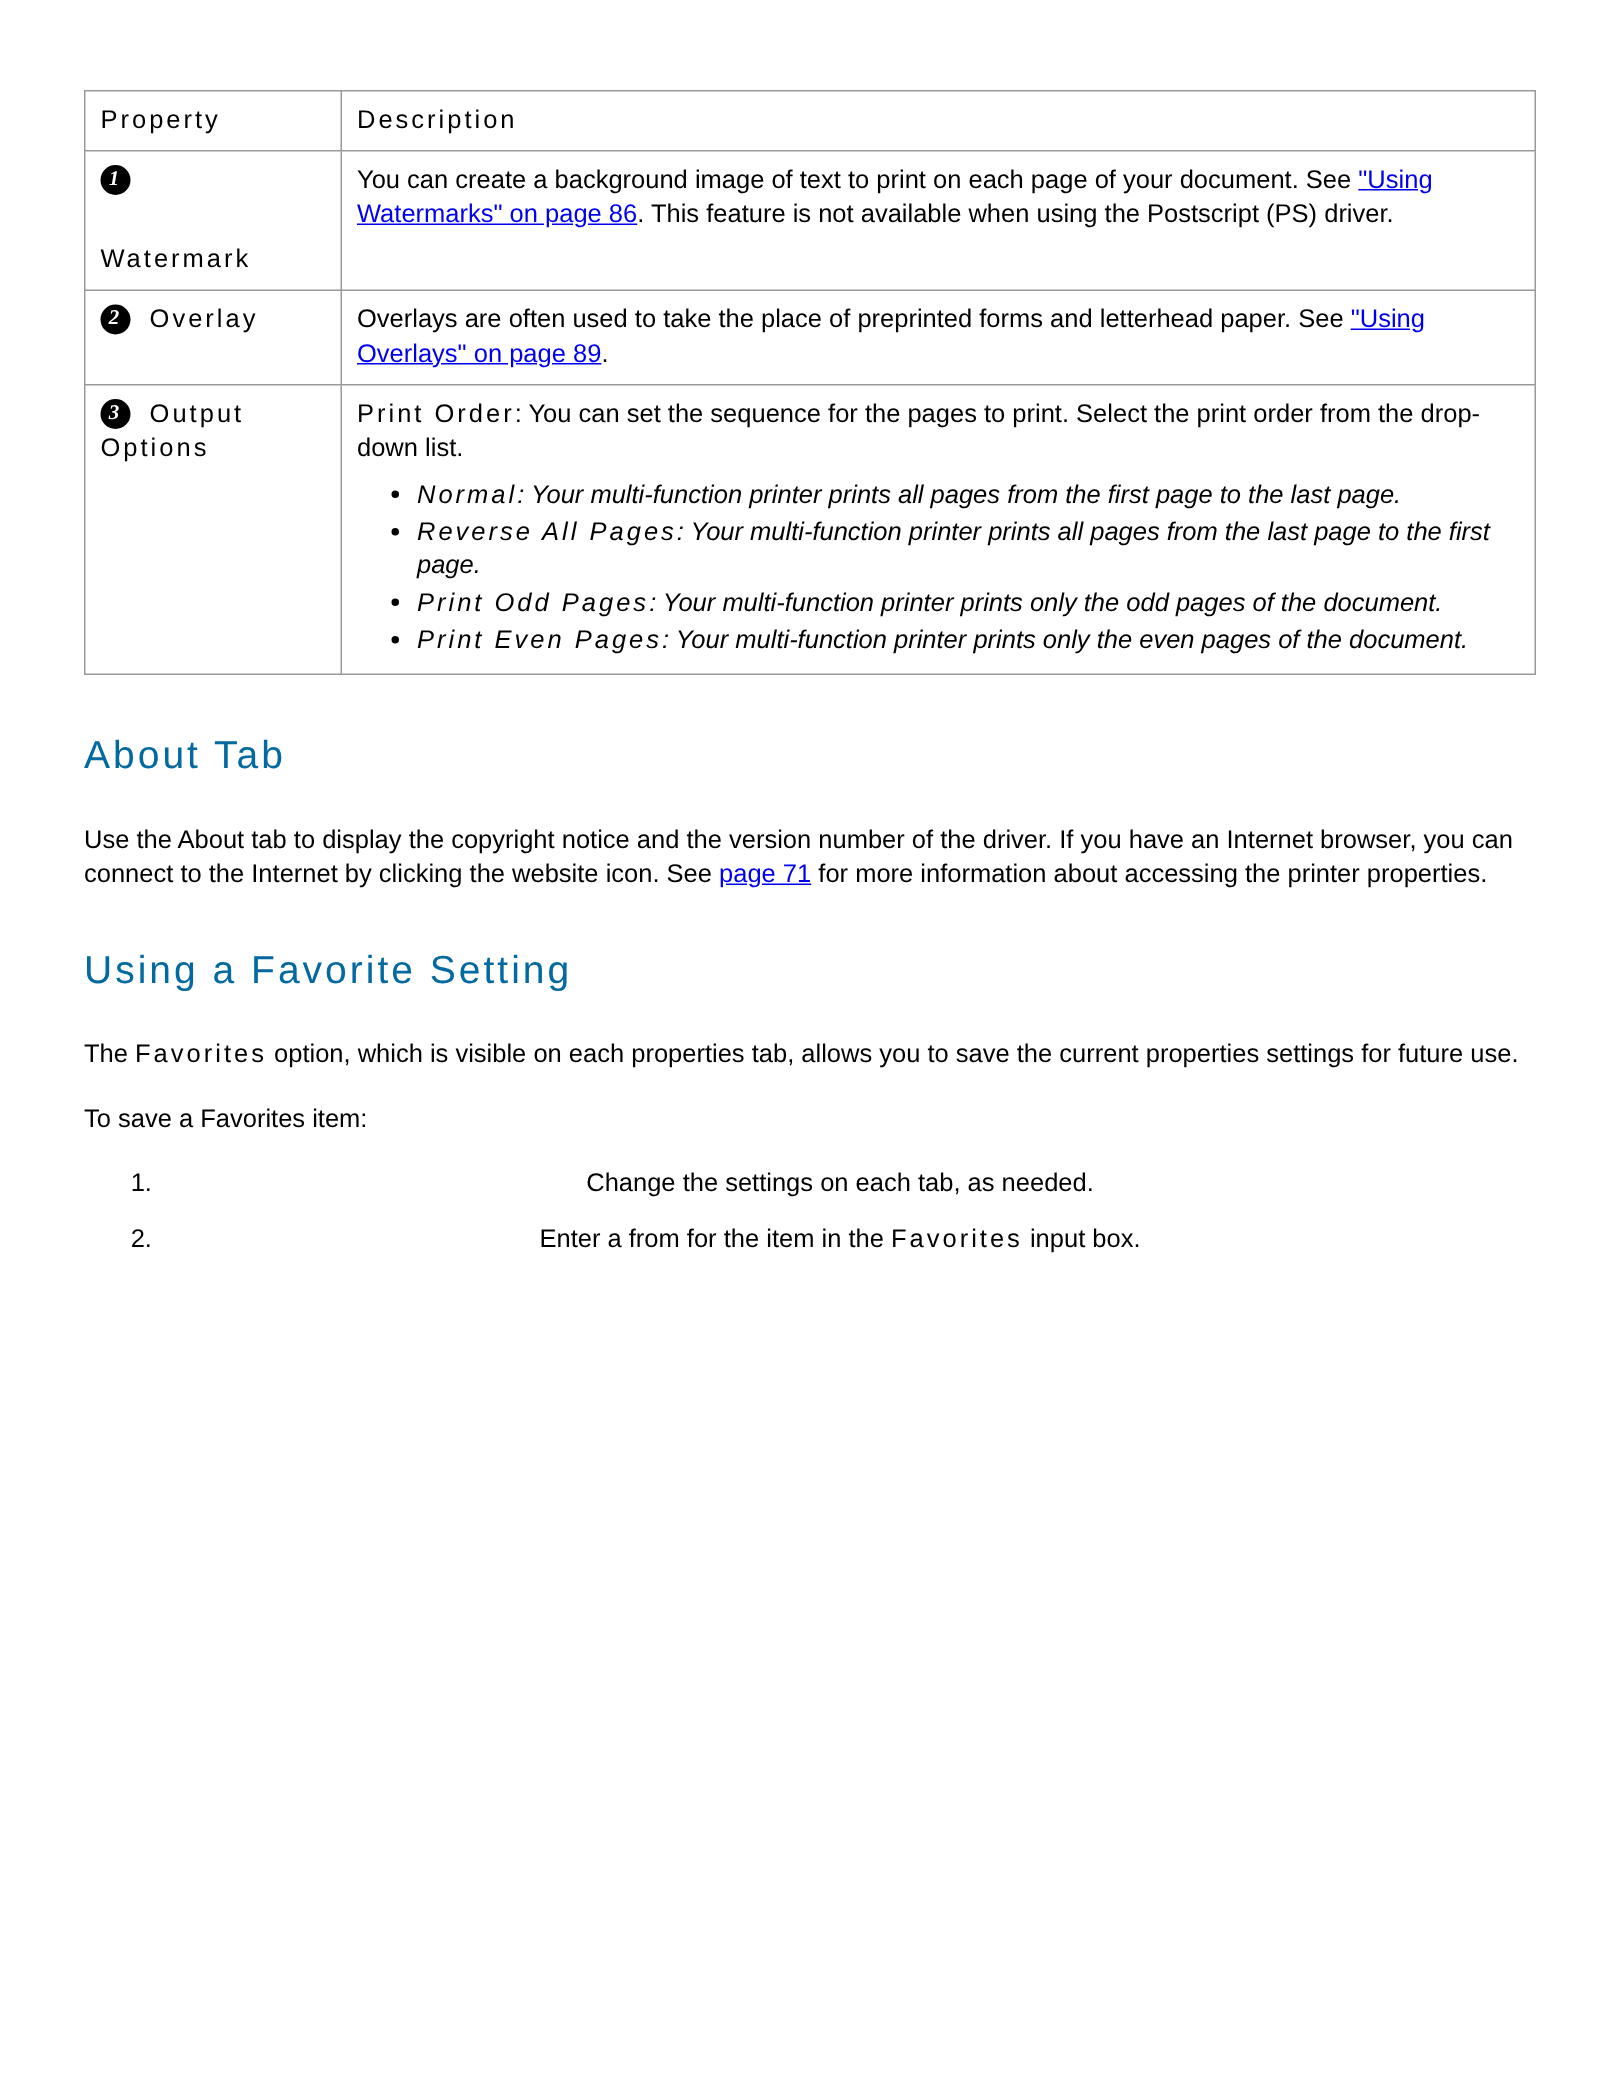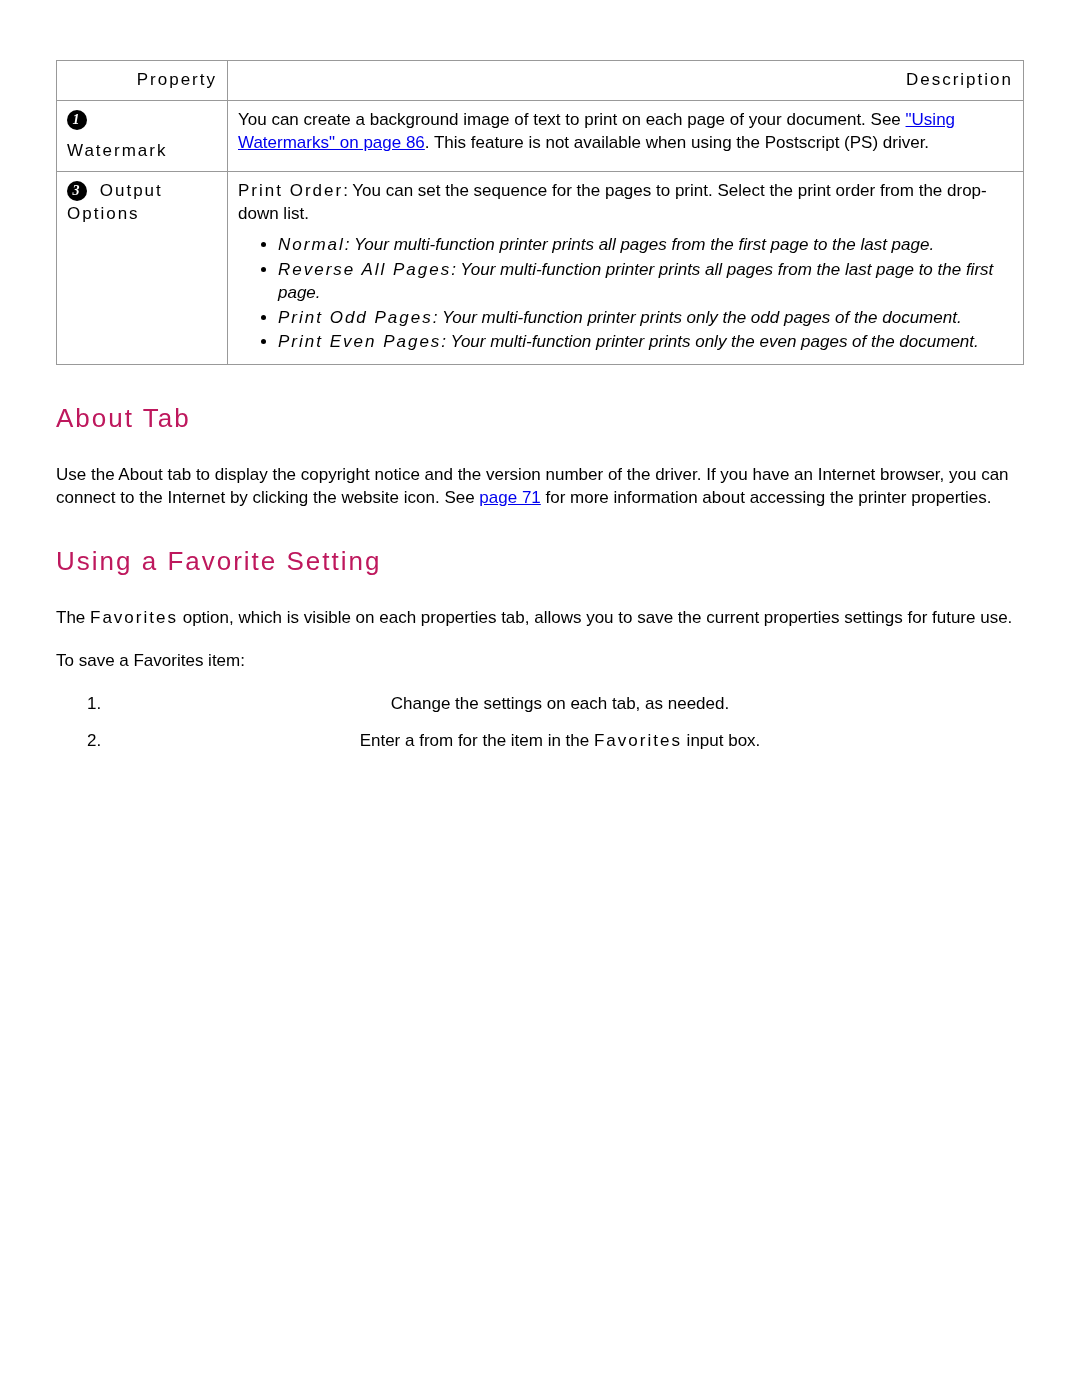--- a/index.html
+++ b/index.html
@@ -20,21 +20,21 @@
     th, td {
       border: 1px solid #999;
       padding: 8px 10px;
       text-align: left;
       vertical-align: top;
       font-size: 17px;
     }
     th {
       font-weight: normal;
       letter-spacing: 2px;
-      text-align: right;
+      text-align: left;
     }
     td.property {
       width: 150px;
       letter-spacing: 2px;
       vertical-align: top;
     }
     .badge {
       display: inline-block;
       width: 20px;
       height: 20px;
@@ -46,35 +46,35 @@
       text-align: center;
       line-height: 20px;
       font-size: 14px;
       margin-right: 6px;
       vertical-align: middle;
       font-family: Georgia, 'Times New Roman', serif;
     }
     .prop-label {
       letter-spacing: 2px;
     }
-    .prop-row1 .prop-label { display: block; margin-top: 8px; }
+    .prop-row1 .prop-label { display: block; margin-top: 30px; }
     a {
       color: #0000EE;
       text-decoration: underline;
     }
     ul {
       margin: 8px 0 0 0;
       padding-left: 40px;
       font-style: italic;
     }
     li {
       margin-bottom: 2px;
     }
     h2 {
-      color: #be185d;
+      color: #0369a1;
       font-weight: normal;
       letter-spacing: 2px;
       font-size: 26px;
       margin: 34px 0 28px 0;
     }
     p {
       margin: 12px 0 20px 0;
     }
     ol {
       padding-left: 34px;
@@ -102,20 +102,29 @@
     <td class="property">
       <span class="badge">1</span>
       <span class="prop-label">Watermark</span>
     </td>
     <td>
       <span>You can create a background image of text to print on each page of your document. See </span><a href="#">"Using Watermarks" on page 86</a><span>. This feature is not available when using the Postscript (PS) driver.</span>
     </td>
   </tr>
   <tr>
     <td class="property">
+      <span class="badge">2</span>
+      <span class="prop-label">Overlay</span>
+    </td>
+    <td>
+      <span>Overlays are often used to take the place of preprinted forms and letterhead paper. See </span><a href="#">"Using Overlays" on page 89</a><span>.</span>
+    </td>
+  </tr>
+  <tr>
+    <td class="property">
       <span class="badge">3</span>
       <span class="prop-label">Output Options</span>
     </td>
     <td>
       <span class="ls">Print Order</span><span>: You can set the sequence for the pages to print. Select the print order from the drop-down list.</span>
       <ul>
         <li><span class="ls">Normal</span><span>: Your multi-function printer prints all pages from the first page to the last page.</span></li>
         <li><span class="ls">Reverse All Pages</span><span>: Your multi-function printer prints all pages from the last page to the first page.</span></li>
         <li><span class="ls">Print Odd Pages</span><span>: Your multi-function printer prints only the odd pages of the document.</span></li>
         <li><span class="ls">Print Even Pages</span><span>: Your multi-function printer prints only the even pages of the document.</span></li>

